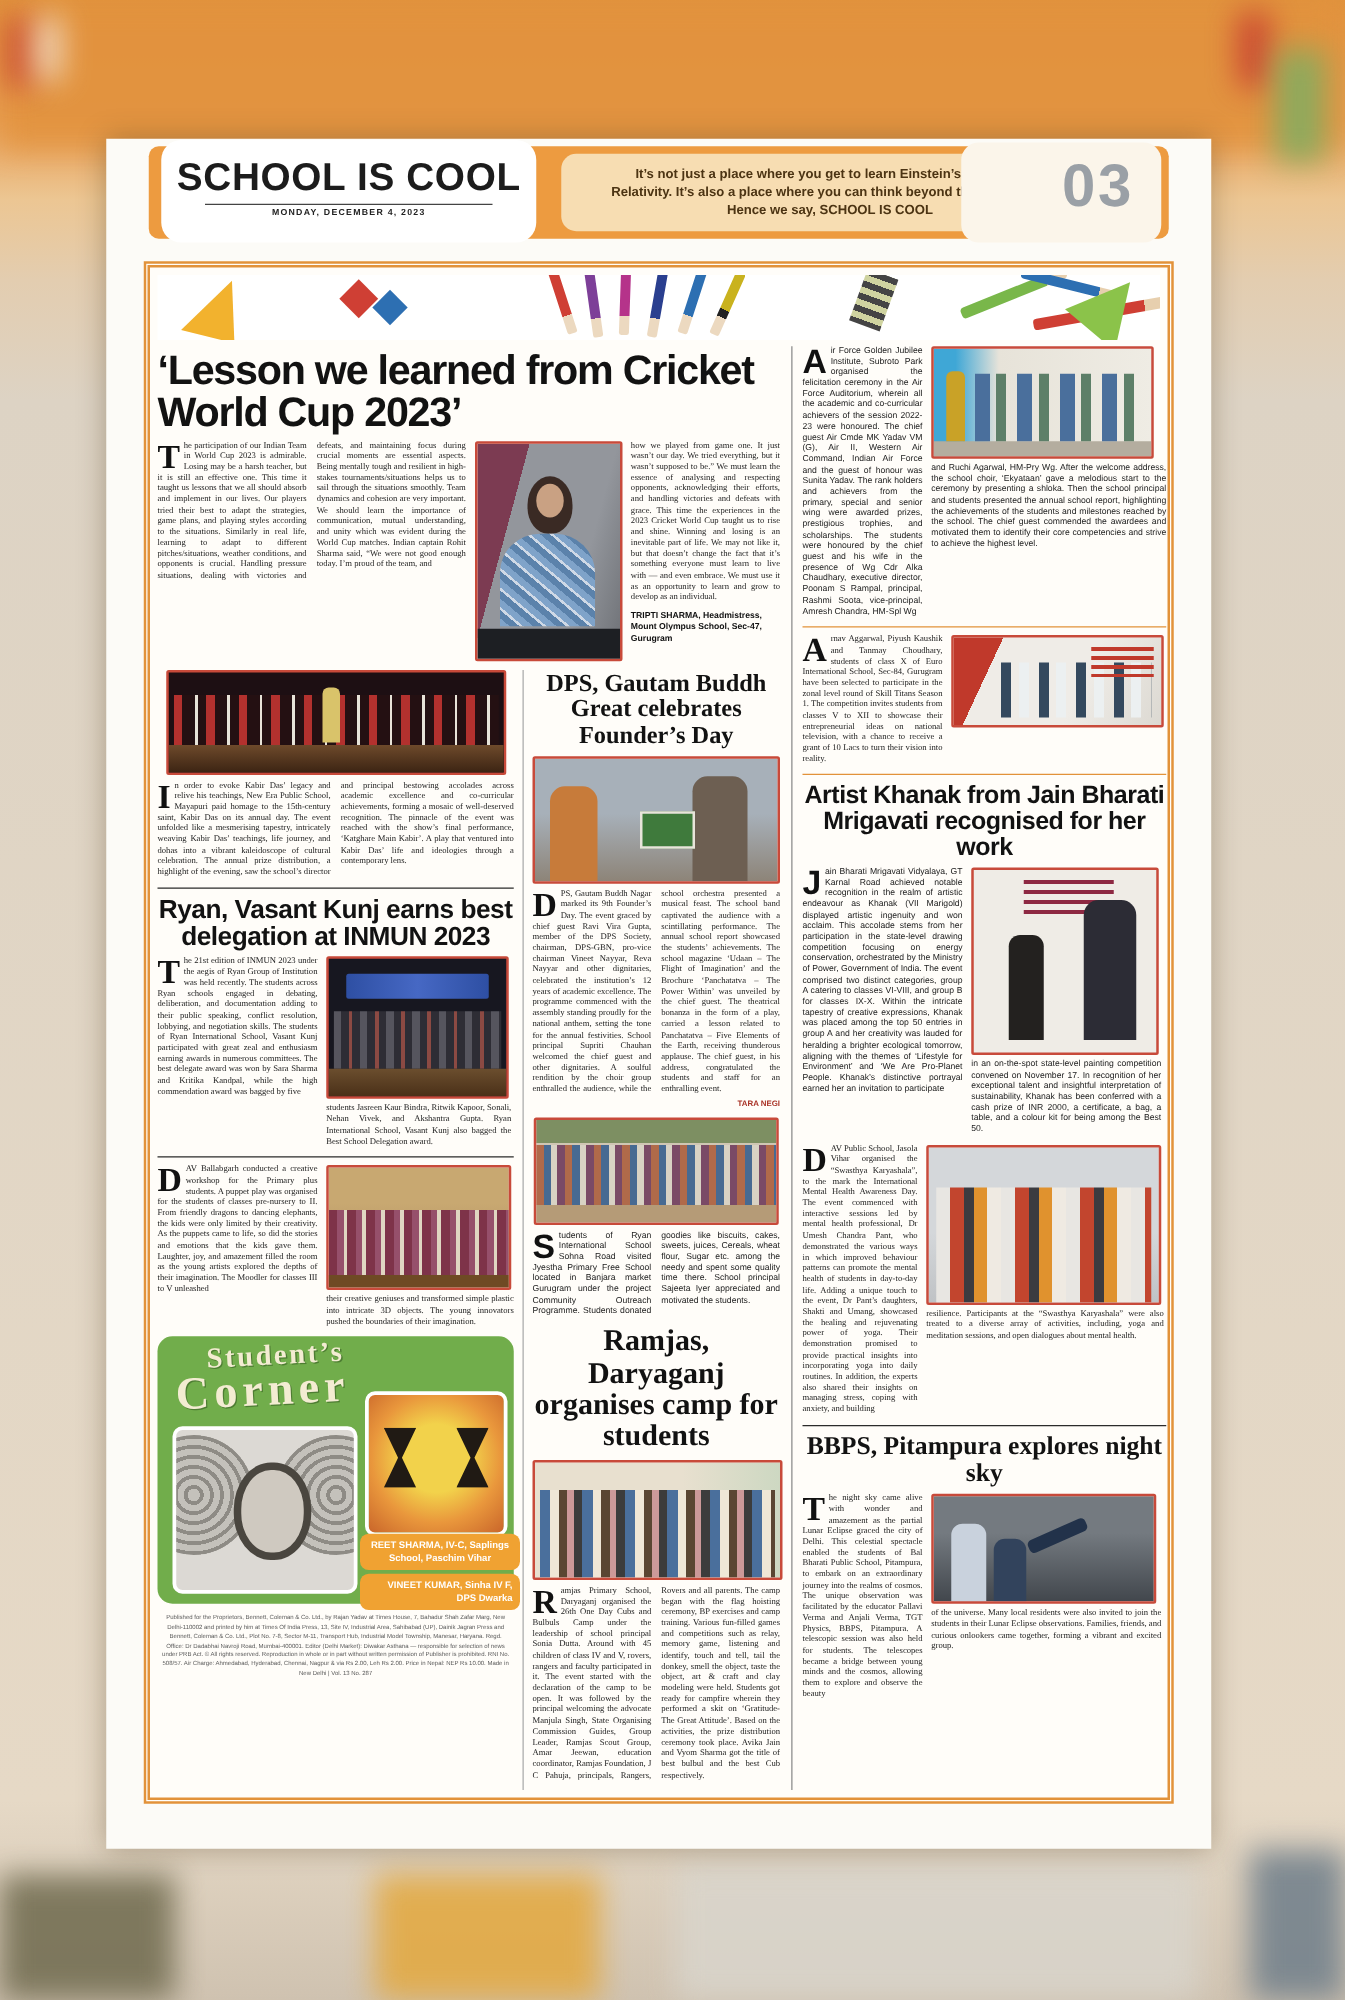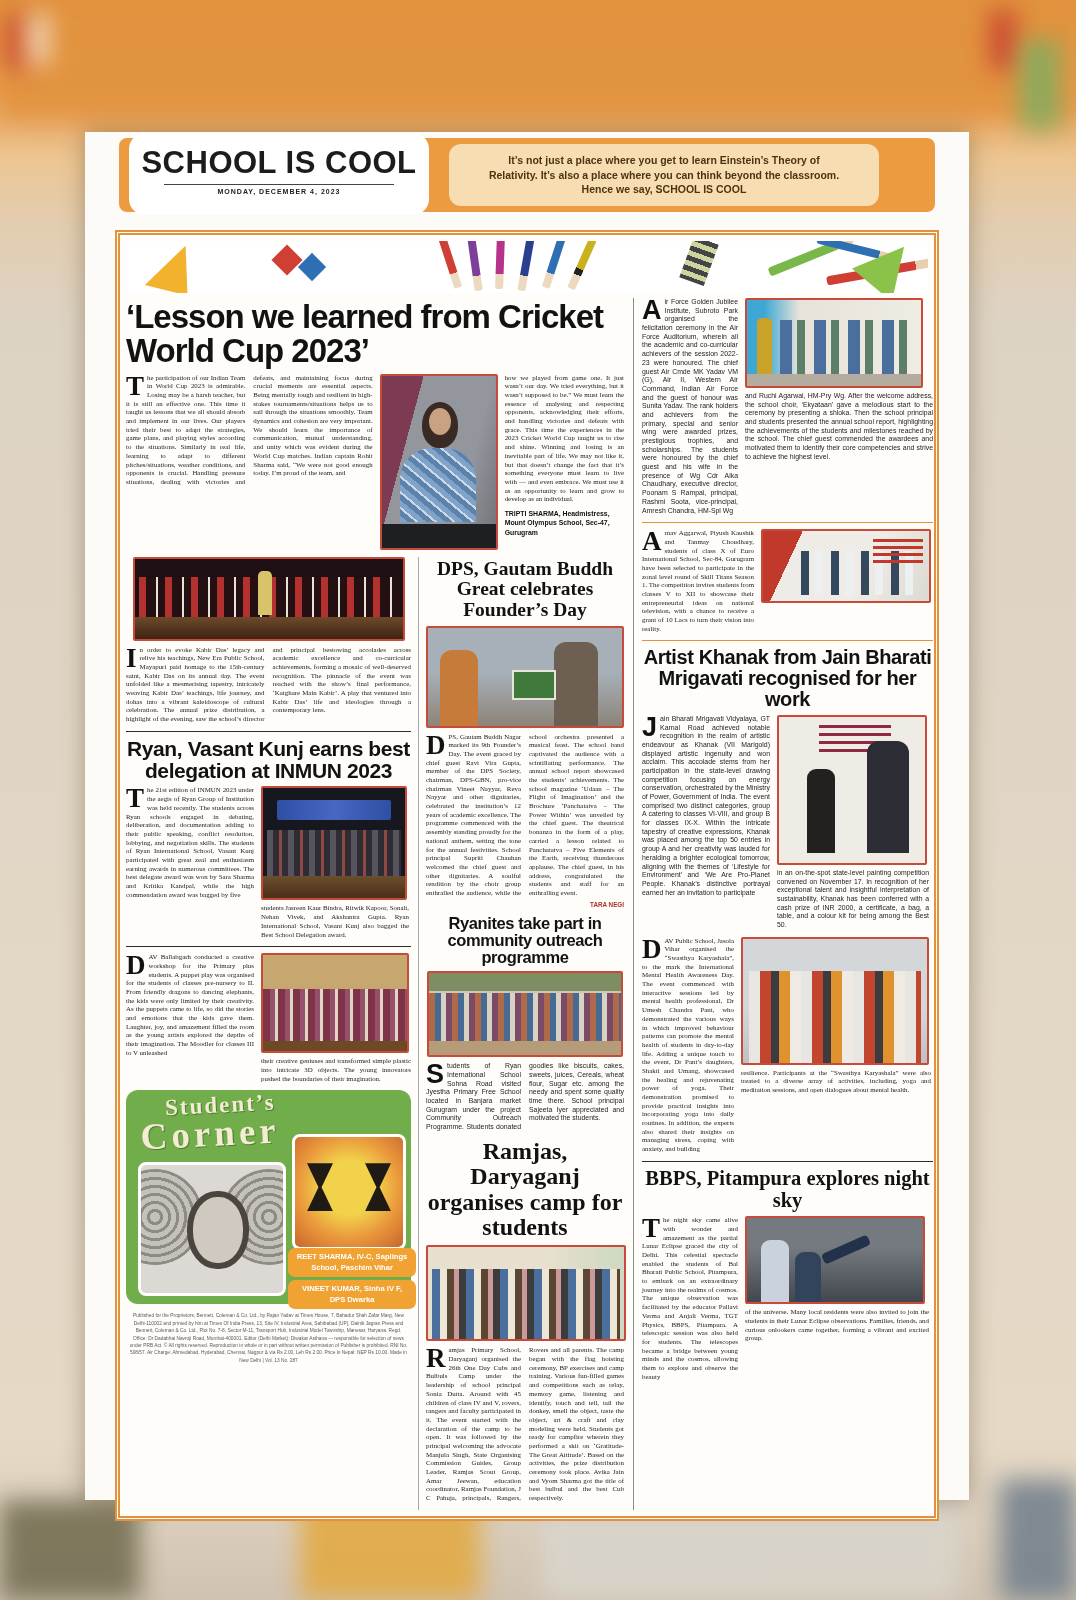--- a/index.html
+++ b/index.html
@@ -2,21 +2,21 @@
 <html><head>
 <meta charset="utf-8">
 <style>
   html,body{margin:0;padding:0;background:#b9a894;}
   .canvas{position:relative;width:1076px;height:1600px;overflow:hidden;
     background:linear-gradient(180deg,#e0923d 0%,#e89f55 6%,#ecc693 10%,#e3cdb0 14%,#ddd3c4 20%,#e6d9c6 90%,#cfc2b0 100%);
     font-family:"Liberation Sans",sans-serif;}
   .sw{position:absolute;filter:blur(12px);opacity:.85;}
 
   
-  .page{position:absolute;left:85px;top:132px;width:884px;height:1368px;background:#fcfbf7;
+  .page{position:absolute;left:85px;top:111px;width:884px;height:1368px;background:#fcfbf7;
     box-shadow:0 0 22px rgba(60,40,10,.35);}
 
   
   .masthead{position:relative;margin:6px 34px 0;height:74px;background:#ed9b40;border-radius:8px;}
   .m-title-box{position:absolute;left:10px;top:-5px;width:300px;height:82px;background:#fff;border-radius:16px;
     text-align:center;padding-top:14px;box-sizing:border-box;}
   .m-title{font-size:31px;font-weight:800;letter-spacing:.5px;color:#1c1c1c;line-height:1;}
   .m-date{display:inline-block;font-size:7px;font-weight:700;color:#222;border-top:1.5px solid #444;
     margin-top:6px;padding:3px 0 0;width:230px;letter-spacing:1px;}
   .m-tagline-box{position:absolute;left:330px;top:6px;width:430px;height:62px;background:#f7ddb2;border-radius:12px;
@@ -134,21 +134,21 @@
   .art-durga .s2{right:-34px;top:4px;width:96px;height:96px;border-radius:50%;background:repeating-radial-gradient(circle,#c4c1bb 0 5px,#8e8b85 5px 8px);}
   .art-durga .s3{left:46px;top:26px;width:50px;height:66px;border-radius:48%;background:#cfc9c0;border:6px solid #4a463f;}
   .art-warli{position:absolute;left:166px;top:44px;width:108px;height:110px;border-radius:8px;border:3px solid #fff;overflow:hidden;
     background:radial-gradient(circle at 50% 46%,#f2d24b 0 34%,#e9973c 64%,#c9652a 100%);}
   .art-warli span{position:absolute;top:26px;width:26px;height:48px;background:#201a14;
     clip-path:polygon(0 0,100% 0,56% 50%,100% 100%,0 100%,44% 50%);}
   .art-warli .s1{left:12px;} .art-warli .s2{right:12px;}
   .cap{background:#f0a232;color:#fff;font-weight:800;font-size:7.6px;line-height:1.35;border-radius:7px;
     padding:4px 6px;text-align:center;position:absolute;}
   .cap1{left:162px;top:158px;width:116px;}
-  .cap2{left:162px;top:190px;width:116px;text-align:center;}
+  .cap2{left:162px;top:190px;width:116px;text-align:right;}
 
   .imprint{width:430px;margin:8px auto 0;font-size:4.8px;color:#5a5a5a;text-align:center;line-height:1.55;}
 </style>
 </head>
 <body>
 
 <div class="canvas">
 
   <div class="sw" style="left:0;top:0;width:1076px;height:120px;background:#e2923d"></div>
   <div class="sw" style="left:6px;top:14px;width:20px;height:56px;background:#c63a30"></div>
@@ -162,20 +162,23 @@
 
   <div class="page">
 
     <header class="masthead">
       <div class="m-title-box">
         <div class="m-title">SCHOOL IS COOL</div>
         <div class="m-date">MONDAY, DECEMBER 4, 2023</div>
       </div>
       <div class="m-tagline-box">
         <span>It’s not just a place where you get to learn Einstein’s Theory of Relativity. It’s also a place where you can think beyond the classroom. Hence we say, </span><b>SCHOOL IS COOL</b>
+      </div>
+      <div class="m-pagenum-box">
+        <div class="m-pagenum">03</div>
       </div>
     </header>
 
     <div class="frame">
 
       <div class="deco">
         <div class="d1"></div>
         <div class="d2"></div>
         <div class="d3"></div>
         <div class="pencil d4"></div>
@@ -285,21 +288,20 @@
                 <div class="ph ph-dps" style="margin:0 auto 5px">
                     <span class="s1"></span>
                     <span class="s2"></span>
                     <span class="s3"></span>
                   </div>
                 <div class="body serif cols2 dc">DPS, Gautam Buddh Nagar marked its 9th Founder’s Day. The event graced by chief guest Ravi Vira Gupta, member of the DPS Society, chairman, DPS-GBN, pro-vice chairman Vineet Nayyar, Reva Nayyar and other dignitaries, celebrated the institution’s 12 years of academic excellence. The programme commenced with the assembly standing proudly for the national anthem, setting the tone for the annual festivities. School principal Supriti Chauhan welcomed the chief guest and other dignitaries. A soulful rendition by the choir group enthralled the audience, while the school orchestra presented a musical feast. The school band captivated the audience with a scintillating performance. The annual school report showcased the students’ achievements. The school magazine ‘Udaan – The Flight of Imagination’ and the Brochure ‘Panchatatva – The Power Within’ was unveiled by the chief guest. The theatrical bonanza in the form of a play, carried a lesson related to Panchatatva – Five Elements of the Earth, receiving thunderous applause. The chief guest, in his address, congratulated the students and staff for an enthralling event.</div>
                 <div class="byline-red">TARA NEGI</div>
               </section>
 
               <section class="art">
-                <h2 class="hl-sans" style="font-size:16.5px">Ryanites take part in community outreach programme</h2>
                 <div class="ph ph-ryanites" style="margin:0 auto 5px">
                     <span class="s1"></span>
                     <span class="s2"></span>
                   </div>
                 <div class="body sans cols2 dc">Students of Ryan International School Sohna Road visited Jyestha Primary Free School located in Banjara market Gurugram under the project Community Outreach Programme. Students donated goodies like biscuits, cakes, sweets, juices, Cereals, wheat flour, Sugar etc. among the needy and spent some quality time there. School principal Sajeeta Iyer appreciated and motivated the students.</div>
               </section>
 
               <section class="art">
                 <h2 class="hl-serif" style="font-size:24px">Ramjas, Daryaganj organises camp for students</h2>
                 <div class="ph ph-ramjas" style="margin:0 auto 5px">

